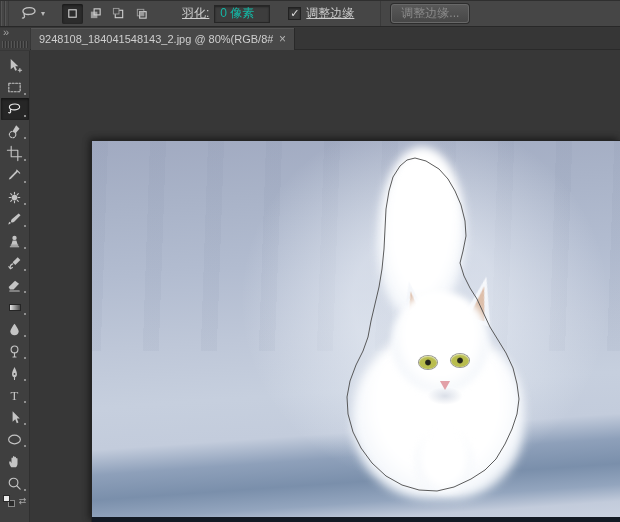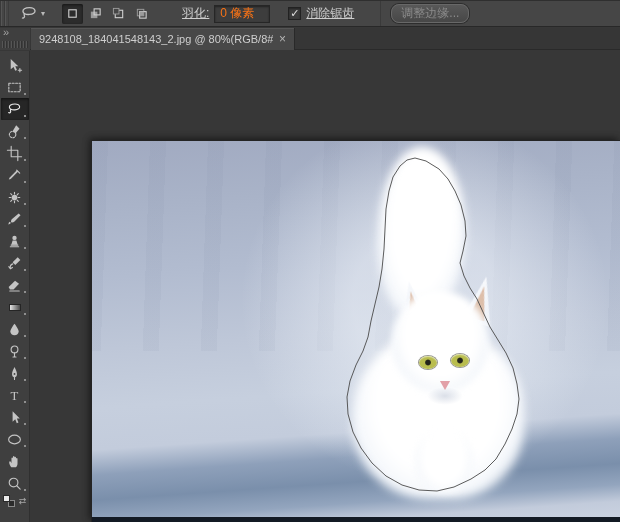--- a/index.html
+++ b/index.html
@@ -16,31 +16,31 @@
             background:repeating-linear-gradient(90deg,#3a3a3a 0 1px,#565656 1px 2px,#464646 2px 4px);
             border-right:1px solid #3c3c3c; }
   .preset-btn { display:flex; align-items:center; margin-left:7px; padding:1px 3px; border-radius:2px; }
   .preset-btn .caret { color:#b9b9b9; font-size:8px; margin-left:2px; }
   .mode-group { display:flex; gap:2px; margin-left:14px; }
   .mode-btn { width:21px; height:20px; display:flex; align-items:center; justify-content:center; border-radius:2px; }
   .mode-btn.active { background:#2c2c2c; box-shadow:inset 0 1px 3px rgba(0,0,0,.55); }
   .opt-label { color:#cdcdcd; font-size:12px;text-decoration:underline; }
   .feather-label { margin-left:30px; }
   .feather-input { margin-left:5px; width:56px; height:18px; background:#3d3d3d; border:1px solid #262626;
-                   box-shadow:inset 0 1px 2px rgba(0,0,0,.45); color:#f97316; font-size:12px; padding:0 5px;
+                   box-shadow:inset 0 1px 2px rgba(0,0,0,.45); color:#14b8a6; font-size:12px; padding:0 5px;
                    font-family:"Liberation Sans","DejaVu Sans",sans-serif; }
   .aa-wrap { display:flex; align-items:center; margin-left:18px; }
   .checkbox { width:13px; height:13px; background:#3c3c3c; border:1px solid #222;
               box-shadow:inset 0 1px 2px rgba(0,0,0,.4); color:#e0e0e0; font-size:11px; line-height:11px;
               text-align:center; margin-right:5px; }
   .refine-wrap { margin-left:26px; padding-left:10px; border-left:1px solid #3a3a3a; height:100%;
                  display:flex; align-items:center; }
   .refine-btn { height:19px; padding:0 9px; font-size:12px; color:#8b8b8b;
                 background:linear-gradient(#585858,#474747); border:1px solid #686868;
-                border-radius:8px; box-shadow:0 0 0 1px #2d2d2d; }
+                border-radius:3px; box-shadow:0 0 0 1px #2d2d2d; }
 
   
   .tab-bar { position:absolute; left:0; top:28px; right:0; height:22px; background:#363636;
              border-bottom:1px solid #2a2a2a; }
   .toolbox-header { position:absolute; left:0; top:0; width:30px; height:22px; background:#3f3f3f; }
   .collapse-glyph { position:absolute; left:3px; top:-2px; color:#a2a2a2; font-size:11px; }
   .toolbox-grip { position:absolute; left:2px; top:13px; width:26px; height:7px;
                   background:repeating-linear-gradient(90deg,#565656 0 1px,#333 1px 2px,#3f3f3f 2px 3px); }
   .doc-tab { position:absolute; left:31px; top:0; height:22px; width:264px; background:#484848;
              border-right:1px solid #292929; box-shadow:inset 0 1px 0 #555;
@@ -146,21 +146,21 @@
           <rect x="5" y="5" width="4.5" height="4.5" fill="#9c9c9c" stroke="none"></rect>
         </svg>
       </div>
     </div>
 
     <span class="opt-label feather-label">羽化:</span>
     <input class="feather-input" readonly="" value="0 像素" style="">
 
     <div class="aa-wrap">
       <span class="checkbox">✓</span>
-      <span class="opt-label">消除锯齿</span>
+      <span class="opt-label">调整边缘</span>
     </div>
 
     <div class="refine-wrap">
       <button class="refine-btn" disabled="">调整边缘...</button>
     </div>
   </div>
 
   <div class="tab-bar">
     <div class="toolbox-header">
       <span class="collapse-glyph">»</span>

